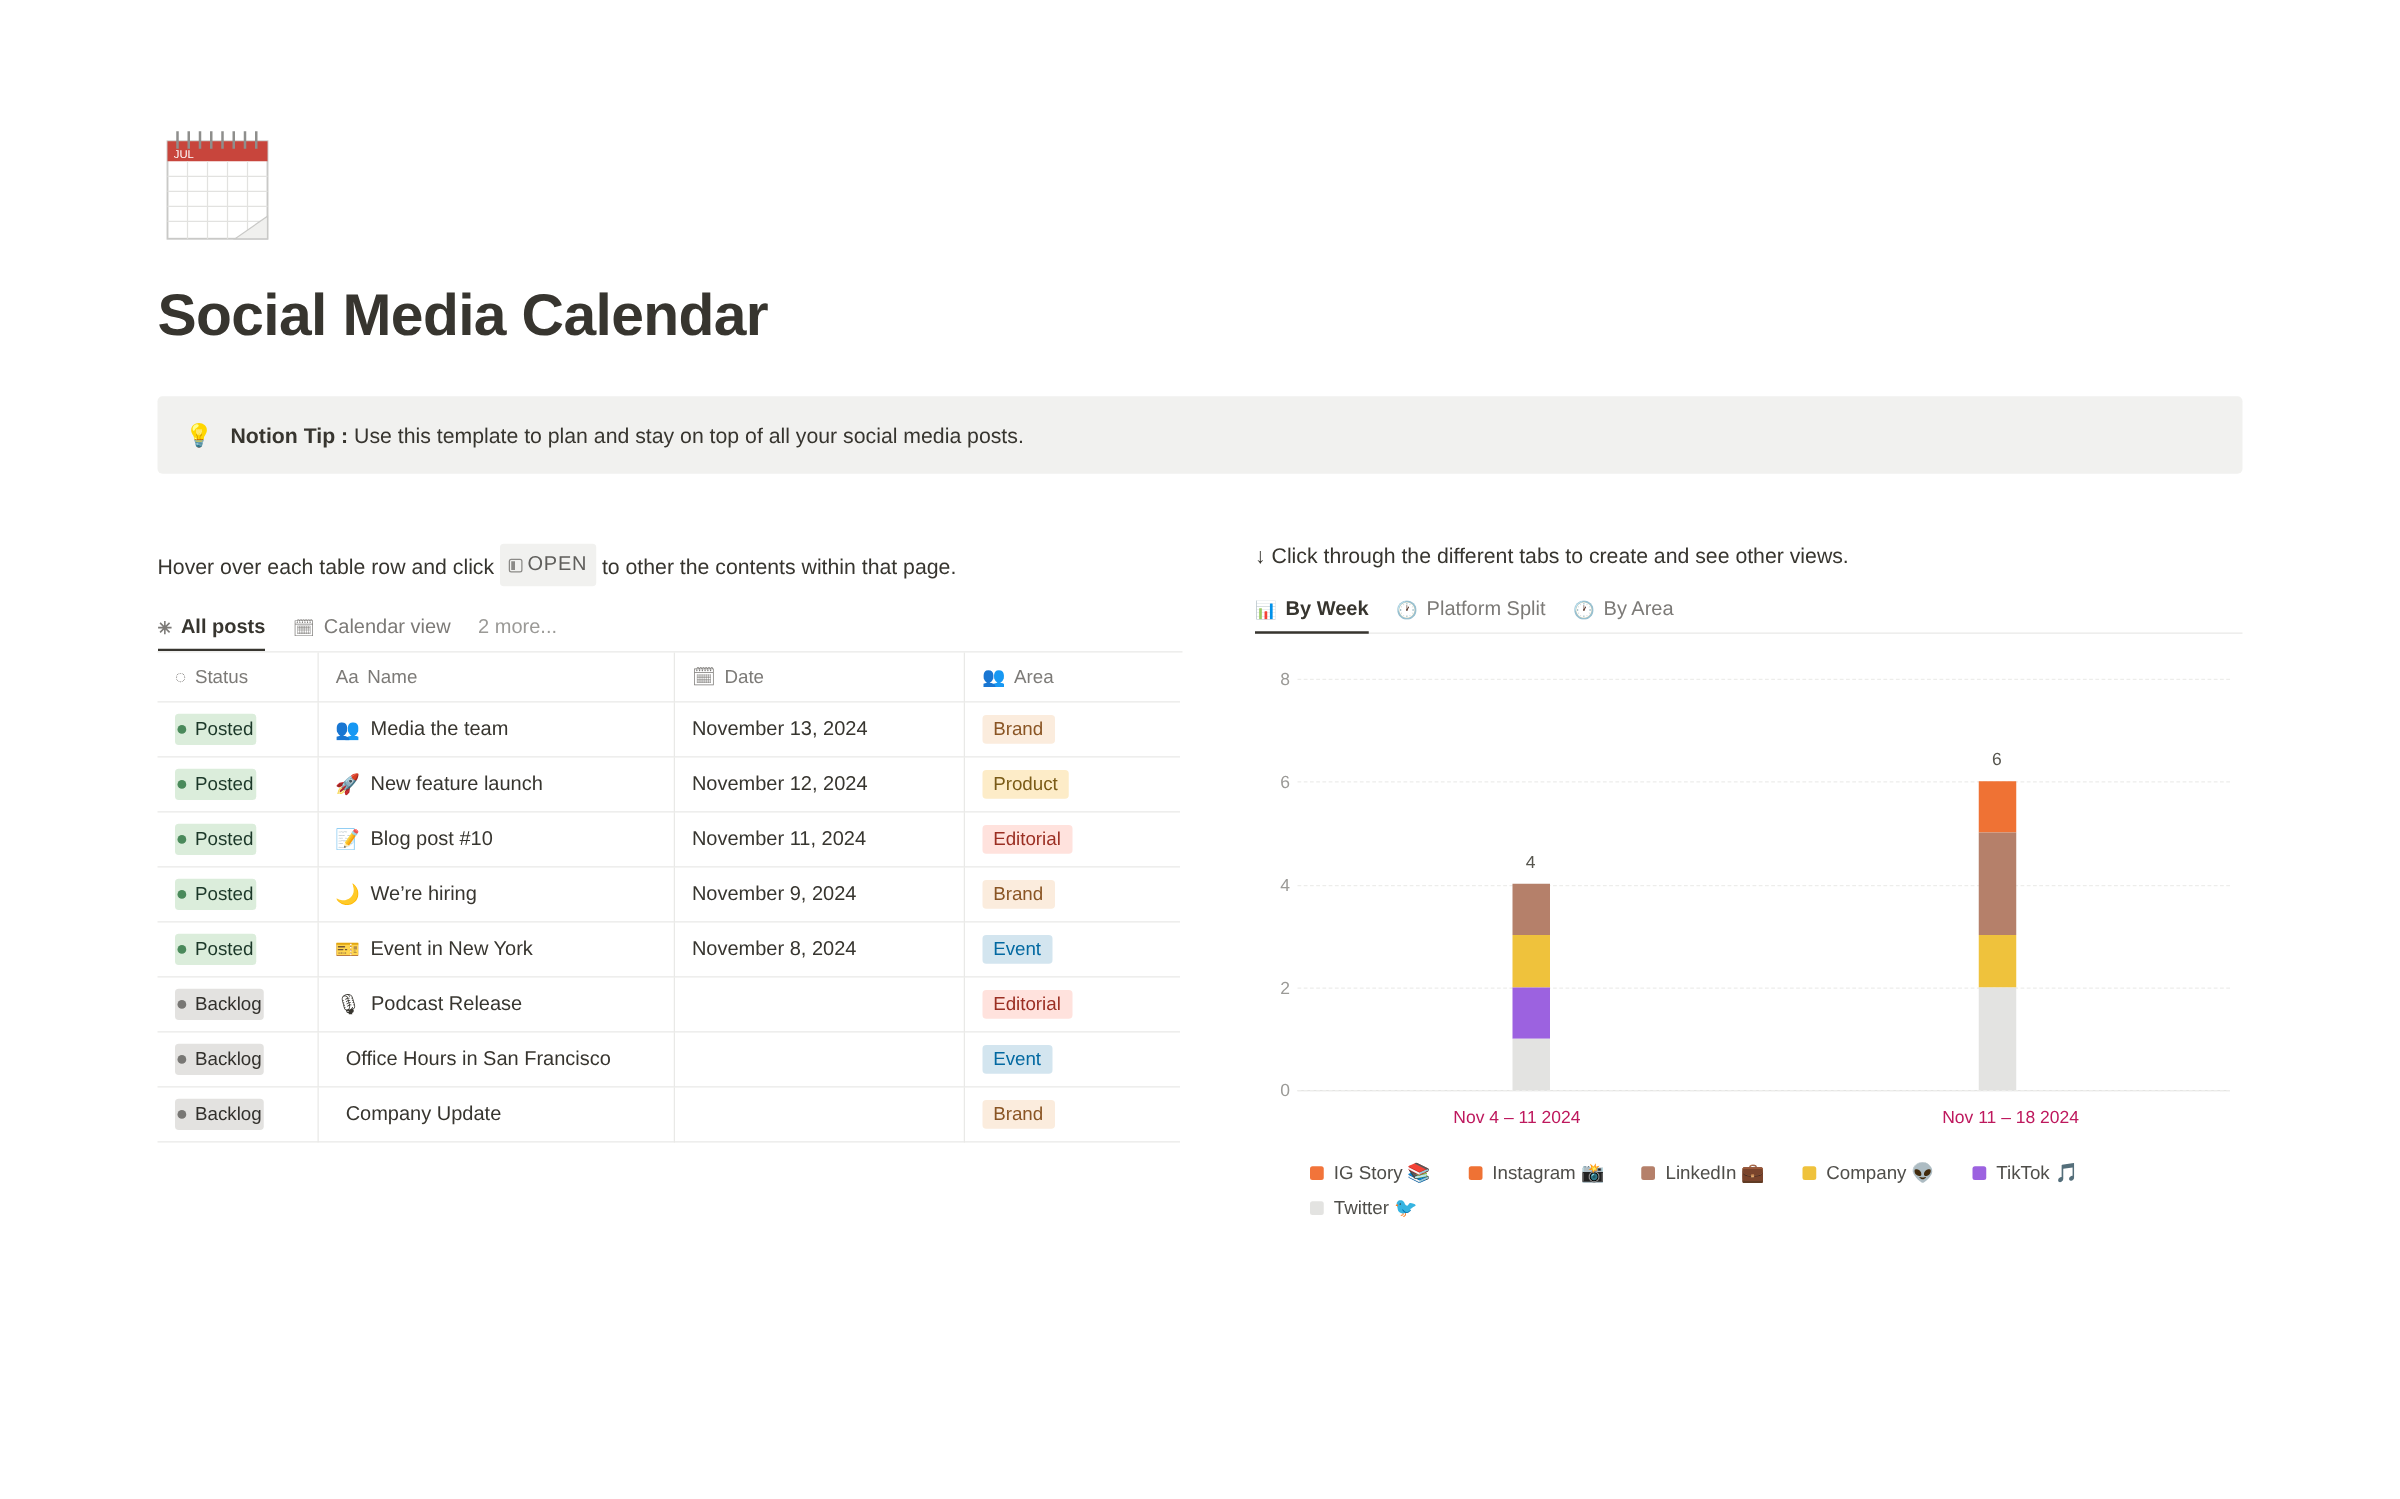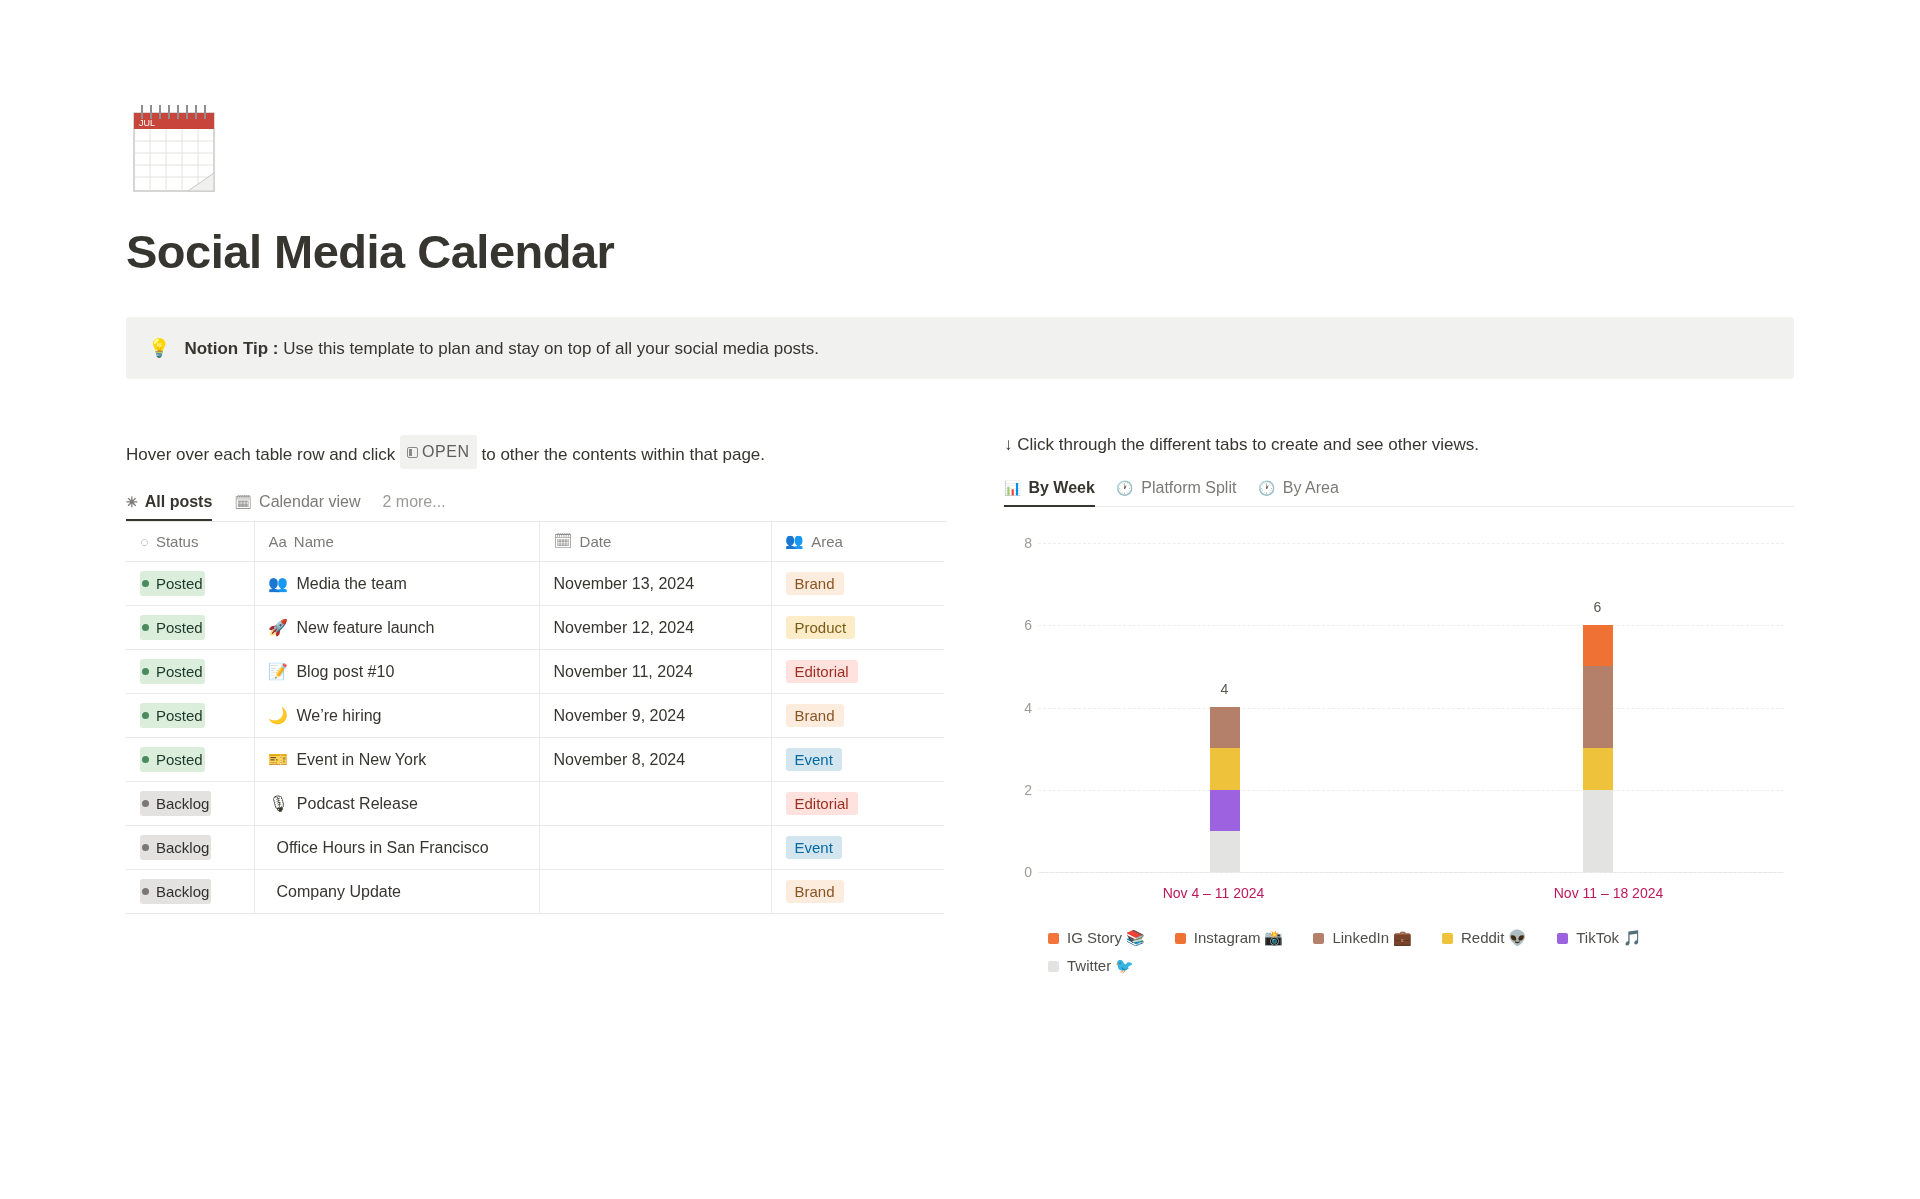--- a/index.html
+++ b/index.html
@@ -519,21 +519,21 @@
             <div class="legend-item">
               <span class="legend-swatch" style="background:#ef7234"></span>
               <span>Instagram 📸</span>
             </div>
             <div class="legend-item">
               <span class="legend-swatch" style="background:#b5806a"></span>
               <span>LinkedIn 💼</span>
             </div>
             <div class="legend-item">
               <span class="legend-swatch" style="background:#efc23c"></span>
-              <span>Reddit 👽</span>
+              <span>Company 👽</span>
             </div>
             <div class="legend-item">
               <span class="legend-swatch" style="background:#9c62e0"></span>
               <span>TikTok 🎵</span>
             </div>
             <div class="legend-item">
               <span class="legend-swatch" style="background:#e3e3e1"></span>
               <span>Twitter 🐦</span>
             </div>
           </div>

